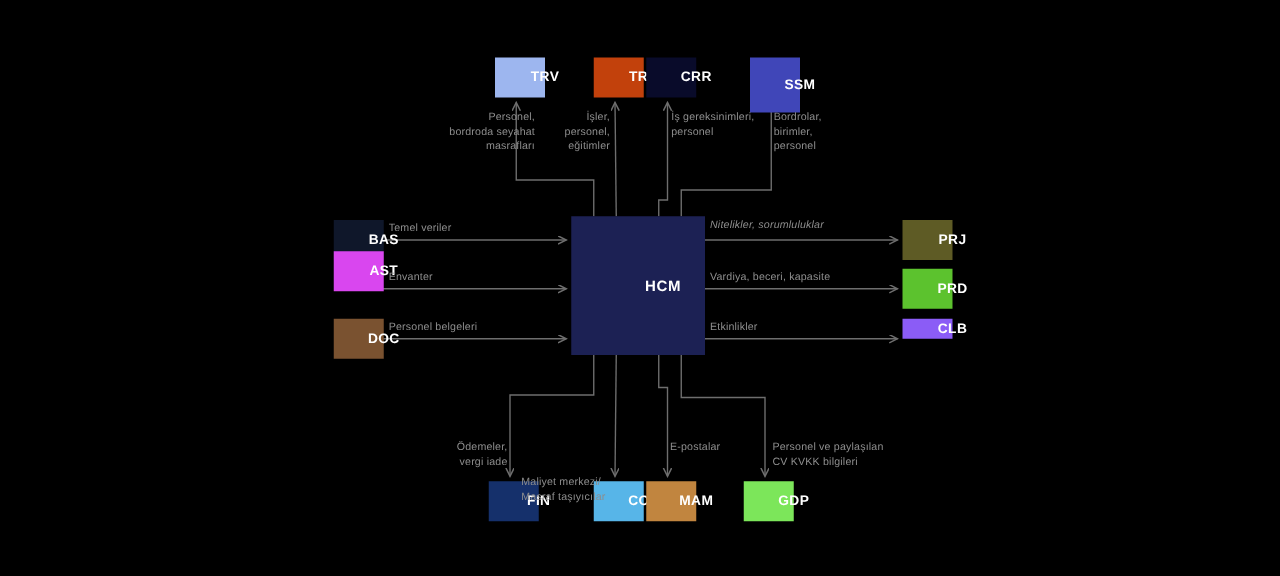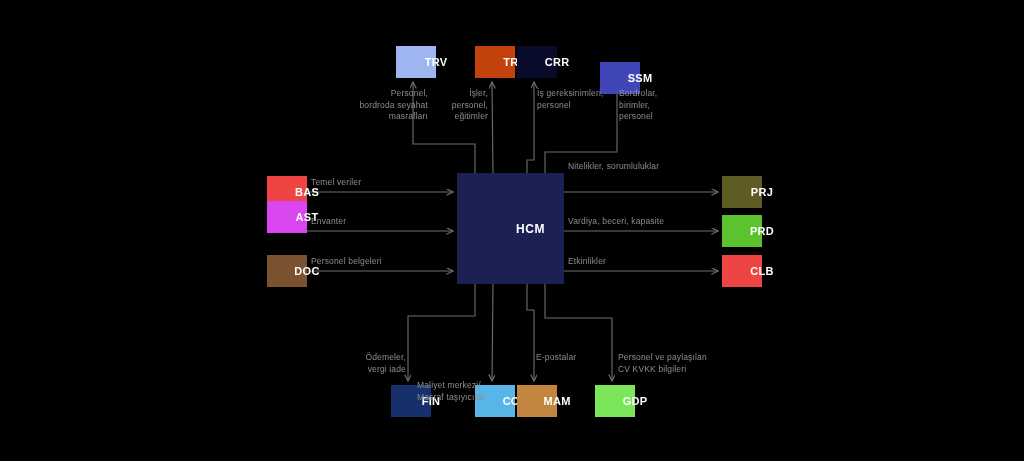--- a/index.html
+++ b/index.html
@@ -79,40 +79,40 @@
         <path d="M527,173 L527,160 L534,160 L534,82" marker-end="url(#arrow)" stroke="#6e6e6e"></path>
         <path d="M545,173 L545,152 L617,152 L617,82" marker-end="url(#arrow)" stroke="#6e6e6e"></path>
         <path d="M475,284 L475,316 L408,316 L408,381" marker-end="url(#arrow)" stroke="#6e6e6e"></path>
         <path d="M493,284 L492,381" marker-end="url(#arrow)" stroke="#6e6e6e"></path>
         <path d="M527,284 L527,310 L534,310 L534,381" marker-end="url(#arrow)" stroke="#6e6e6e"></path>
         <path d="M545,284 L545,318 L612,318 L612,381" marker-end="url(#arrow)" stroke="#6e6e6e"></path>
       </g>
   </svg>
   <div id="nodes">
       <div class="node hub" style="left: 457px; top: 173px; width: 107px; height: 111px; background: rgb(28, 33, 84);">HCM</div>
-      <div class="node" style="left: 267px; top: 176px; width: 36px; height: 32px; background: #ef4444; color: rgb(255, 255, 255);">BAS</div>
+      <div class="node" style="left: 267px; top: 176px; width: 36px; height: 32px; background: #0f172a; color: rgb(255, 255, 255);">BAS</div>
       <div class="node" style="left: 267px; top: 201px; width: 36px; height: 32px; background: #d946ef; color: rgb(255, 255, 255);">AST</div>
       <div class="node" style="left: 267px; top: 255px; width: 36px; height: 32px; background: rgb(122, 82, 48); color: rgb(255, 255, 255);">DOC</div>
       <div class="node" style="left: 722px; top: 176px; width: 36px; height: 32px; background: rgb(94, 91, 37); color: rgb(255, 255, 255);">PRJ</div>
       <div class="node" style="left: 722px; top: 215px; width: 36px; height: 32px; background: rgb(92, 194, 46); color: rgb(255, 255, 255);">PRD</div>
-      <div class="node" style="left: 722px; top: 255px; width: 36px; height: 32px; background: #ef4444; color: rgb(255, 255, 255);">CLB</div>
+      <div class="node" style="left: 722px; top: 255px; width: 36px; height: 16px; background: #8b5cf6; color: rgb(255, 255, 255);">CLB</div>
       <div class="node" style="left: 396px; top: 46px; width: 34px; height: 32px; background: rgb(157, 182, 239); color: rgb(255, 255, 255);">TRV</div>
       <div class="node" style="left: 475px; top: 46px; width: 34px; height: 32px; background: #c2410c; color: rgb(255, 255, 255);">TRN</div>
       <div class="node" style="left: 517px; top: 46px; width: 34px; height: 32px; background: rgb(9, 11, 42); color: rgb(255, 255, 255);">CRR</div>
-      <div class="node" style="left: 600px; top: 46px; width: 34px; height: 32px; background: rgb(64, 70, 184); color: rgb(255, 255, 255); margin-top: 16px;">SSM</div>
+      <div class="node" style="left: 600px; top: 46px; width: 34px; height: 44px; background: rgb(64, 70, 184); color: rgb(255, 255, 255);">SSM</div>
       <div class="node" style="left: 391px; top: 385px; width: 34px; height: 32px; background: rgb(21, 48, 107); color: rgb(255, 255, 255);">FIN</div>
       <div class="node" style="left: 475px; top: 385px; width: 34px; height: 32px; background: rgb(87, 181, 232); color: rgb(255, 255, 255);">COS</div>
       <div class="node" style="left: 517px; top: 385px; width: 14px; height: 32px; background: rgb(193, 133, 63); color: rgb(255, 255, 255);">MAM</div>
       <div class="node" style="left: 595px; top: 385px; width: 34px; height: 32px; background: rgb(124, 230, 90); color: rgb(255, 255, 255);">GDP</div>
     </div>
   <div id="labels">
       <div class="edge-label" style="left: 311px; top: 177px; color: rgb(141, 141, 141);">Temel veriler</div>
       <div class="edge-label" style="left: 311px; top: 216px; color: rgb(141, 141, 141); text-align: right;">Envanter</div>
       <div class="edge-label" style="left: 311px; top: 256px; color: rgb(141, 141, 141);">Personel belgeleri</div>
-      <div class="edge-label" style="left: 568px; top: 161px; color: rgb(141, 141, 141);">Nitelikler, sorumluluklar</div>
+      <div class="edge-label" style="left: 568px; top: 174px; color: rgb(141, 141, 141); font-style: italic;">Nitelikler, sorumluluklar</div>
       <div class="edge-label" style="left: 568px; top: 216px; color: rgb(141, 141, 141); text-align: right;">Vardiya, beceri, kapasite</div>
       <div class="edge-label" style="left: 568px; top: 256px; color: rgb(141, 141, 141);">Etkinlikler</div>
       <div class="edge-label align-right" style="left: 328px; top: 88px; width: 100px; color: rgb(141, 141, 141);">Personel,
 bordroda seyahat
 masrafları</div>
       <div class="edge-label align-right" style="left: 420px; top: 88px; width: 68px; color: rgb(141, 141, 141);">İşler,
 personel,
 eğitimler</div>
       <div class="edge-label align-left" style="left: 537px; top: 88px; width: 82px; color: rgb(141, 141, 141);">İş gereksinimleri,
 personel</div>

